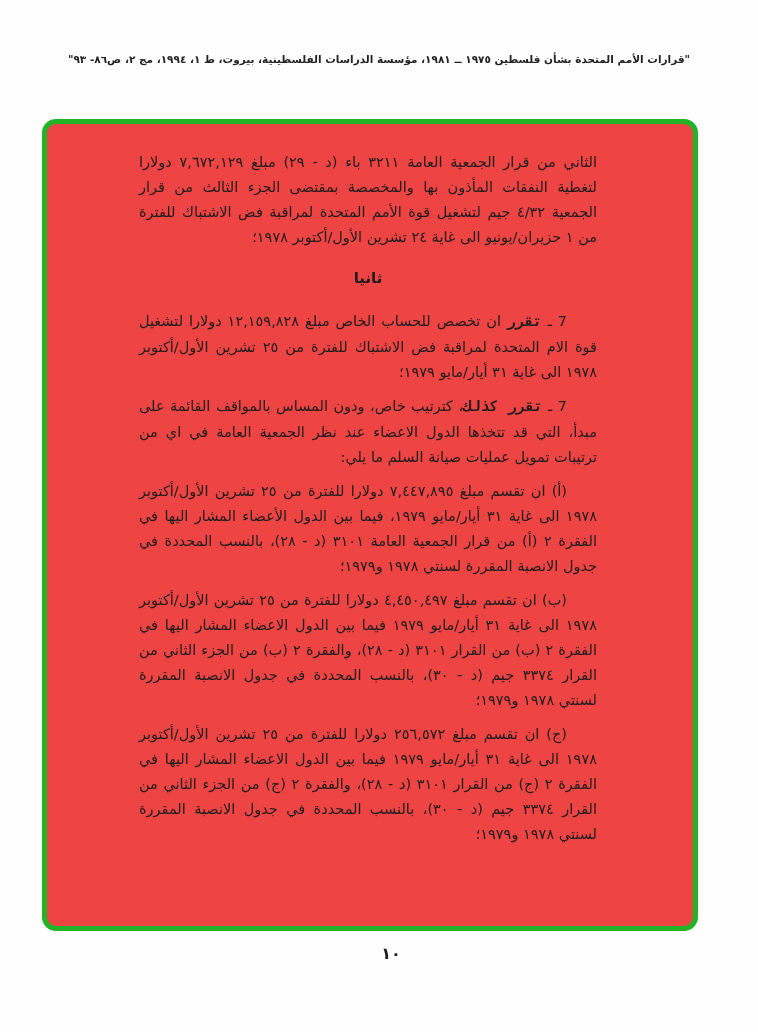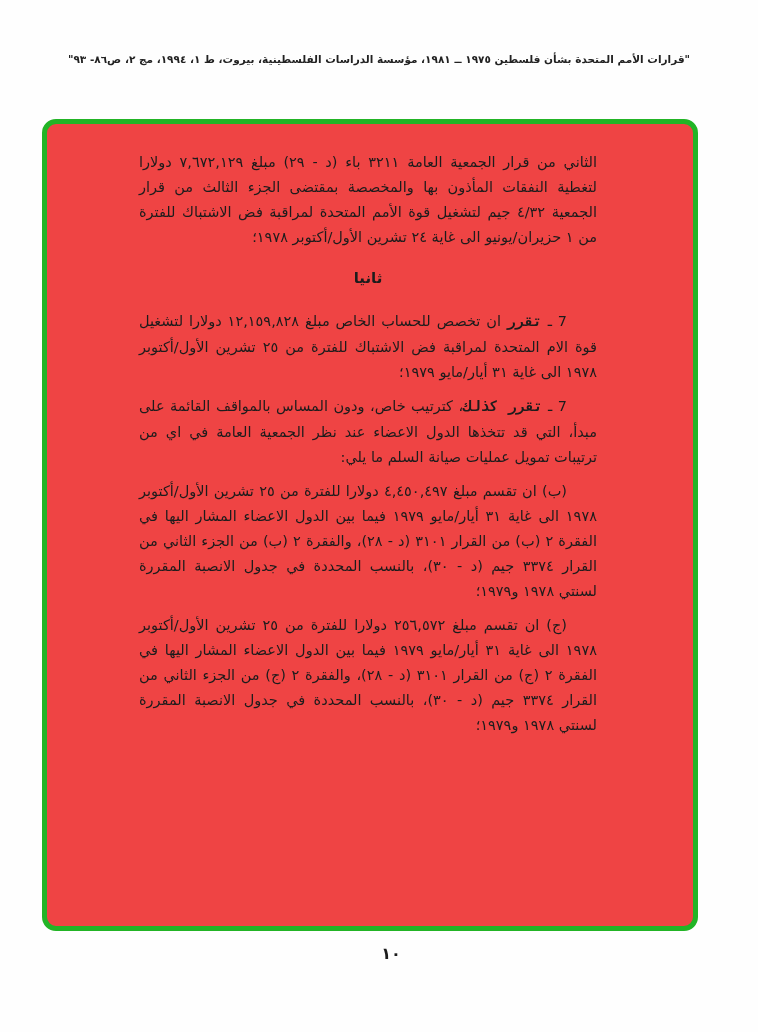--- a/index.html
+++ b/index.html
@@ -87,20 +87,21 @@
     <div class="doc-body">
 
       <p class="para">الثاني من قرار الجمعية العامة ٣٢١١ باء (د - ٢٩) مبلغ ٧,٦٧٢,١٢٩ دولارا لتغطية النفقات المأذون بها والمخصصة بمقتضى الجزء الثالث من قرار الجمعية ٤/٣٢ جيم لتشغيل قوة الأمم المتحدة لمراقبة فض الاشتباك للفترة من ١ حزيران/يونيو الى غاية ٢٤ تشرين الأول/أكتوبر ١٩٧٨؛</p>
 
       <div class="section-heading">ثانيا</div>
 
       <p class="para indent"><span>7 ـ </span><span class="bold-lead">تقرر</span><span> ان تخصص للحساب الخاص مبلغ ١٢,١٥٩,٨٢٨ دولارا لتشغيل قوة الام المتحدة لمراقبة فض الاشتباك للفترة من ٢٥ تشرين الأول/أكتوبر ١٩٧٨ الى غاية ٣١ أيار/مايو ١٩٧٩؛</span></p>
 
       <p class="para indent"><span>7 ـ </span><span class="bold-lead">تقرر كذلك</span><span>، كترتيب خاص، ودون المساس بالمواقف القائمة على مبدأ، التي قد تتخذها الدول الاعضاء عند نظر الجمعية العامة في اي من ترتيبات تمويل عمليات صيانة السلم ما يلي:</span></p>
 
+      <p class="para indent">(أ) ان تقسم مبلغ ٧,٤٤٧,٨٩٥ دولارا للفترة من ٢٥ تشرين الأول/أكتوبر ١٩٧٨ الى غاية ٣١ أيار/مايو ١٩٧٩، فيما بين الدول الأعضاء المشار اليها في الفقرة ٢ (أ) من قرار الجمعية العامة ٣١٠١ (د - ٢٨)، بالنسب المحددة في جدول الانصبة المقررة لسنتي ١٩٧٨ و١٩٧٩؛</p>
 
       <p class="para indent">(ب) ان تقسم مبلغ ٤,٤٥٠,٤٩٧ دولارا للفترة من ٢٥ تشرين الأول/أكتوبر ١٩٧٨ الى غاية ٣١ أيار/مايو ١٩٧٩ فيما بين الدول الاعضاء المشار اليها في الفقرة ٢ (ب) من القرار ٣١٠١ (د - ٢٨)، والفقرة ٢ (ب) من الجزء الثاني من القرار ٣٣٧٤ جيم (د - ٣٠)، بالنسب المحددة في جدول الانصبة المقررة لسنتي ١٩٧٨ و١٩٧٩؛</p>
 
       <p class="para indent">(ج) ان تقسم مبلغ ٢٥٦,٥٧٢ دولارا للفترة من ٢٥ تشرين الأول/أكتوبر ١٩٧٨ الى غاية ٣١ أيار/مايو ١٩٧٩ فيما بين الدول الاعضاء المشار اليها في الفقرة ٢ (ج) من القرار ٣١٠١ (د - ٢٨)، والفقرة ٢ (ج) من الجزء الثاني من القرار ٣٣٧٤ جيم (د - ٣٠)، بالنسب المحددة في جدول الانصبة المقررة لسنتي ١٩٧٨ و١٩٧٩؛</p>
 
     </div>
   </div>
 
   <div class="footer">
     <div class="page-number">١٠</div>

